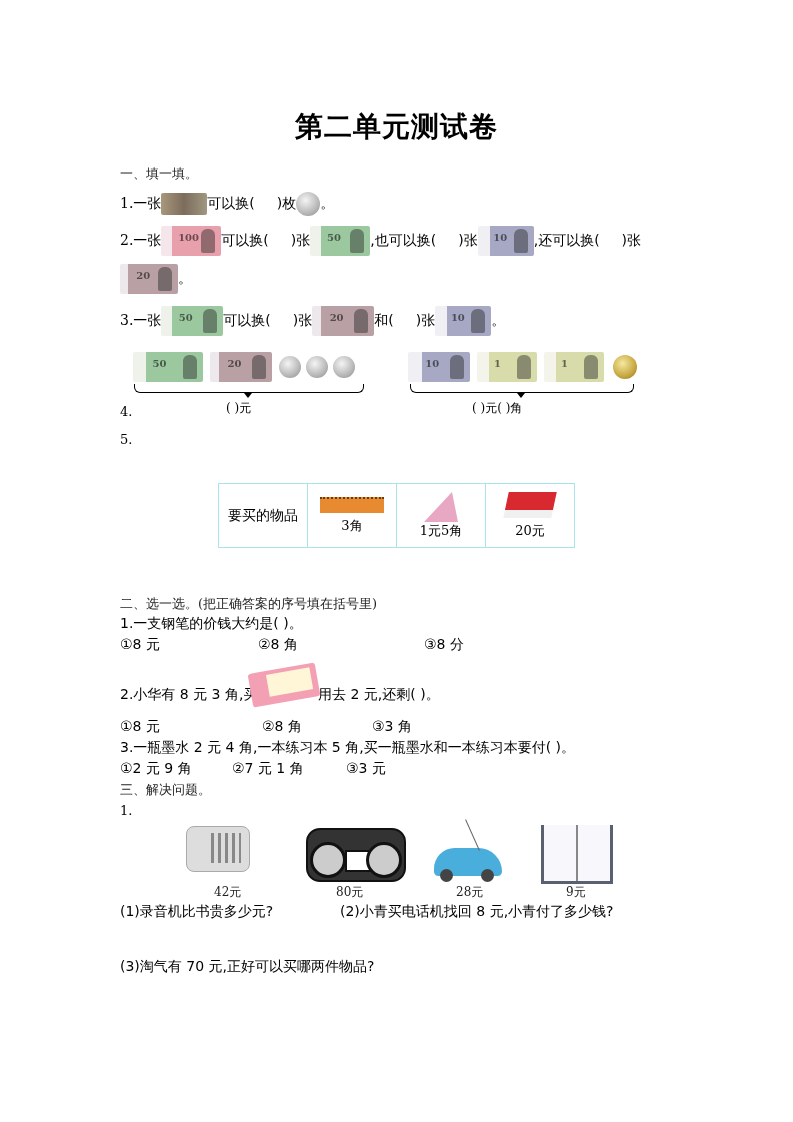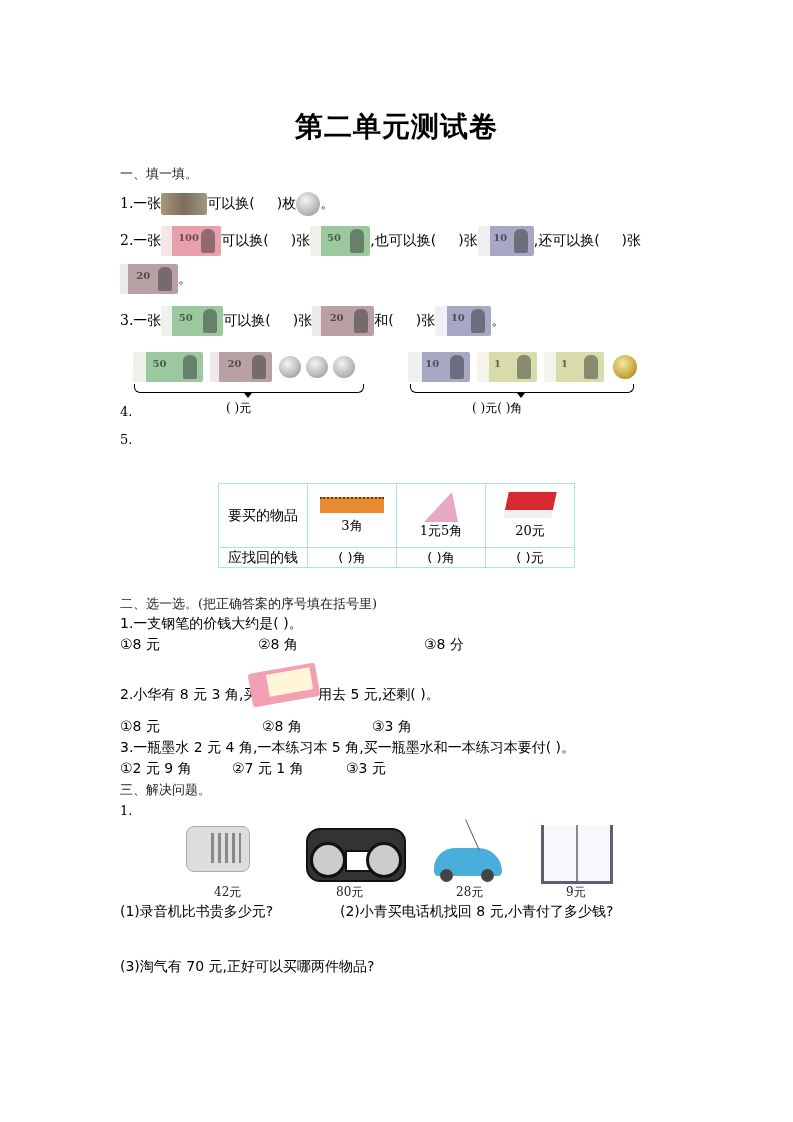--- a/index.html
+++ b/index.html
@@ -85,42 +85,36 @@
 
 <div class="abs serif" style="left:120px;top:432px;font-size:13px;">5.</div>
 <table class="buy">
   <tbody>
       <tr style="height:64px;">
     <td style="width:88px;font-size:14px;">要买的物品</td>
     <td style="width:88px;"><div class="ruler"></div><span class="serif">3角</span></td>
     <td style="width:88px;"><div class="triangle"></div><span class="serif">1元5角</span></td>
     <td style="width:88px;"><div class="redbook"></div><span class="serif">20元</span></td>
   </tr>
-  <tr style="height:20px;">
-    <td style="font-size:14px;">应找回的钱</td>
-    <td>(      )角</td>
-    <td>(      )角</td>
-    <td>(      )元</td>
-  </tr>
 </tbody>
   </table>
 
 <div class="abs sec" style="left:120px;top:595px;">二、选一选。(把正确答案的序号填在括号里)</div>
 <div class="abs line" style="left:120px;top:615px;">1.一支钢笔的价钱大约是(       )。</div>
 <div class="abs line" style="left:120px;top:636px;">①8 元</div>
 <div class="abs line" style="left:258px;top:636px;">②8 角</div>
 <div class="abs line" style="left:408px;top:636px;margin-left:16px;">③8 分</div>
 
 <div class="abs line" style="left:120px;top:686px;">
   <span>2.小华有 8 元 3 角,买</span>
 </div>
 <div class="abs" style="left:250px;top:668px;width:68px;height:34px;background:#f4a0b4;transform:rotate(-10deg);border-radius:3px;">
   <div style="position:absolute;left:18px;top:4px;width:44px;height:22px;background:#fff6d8;"></div>
 </div>
-<div class="abs line" style="left:318px;top:686px;">用去 5 元,还剩(       )。</div>
+<div class="abs line" style="left:318px;top:686px;">用去 2 元,还剩(       )。</div>
 <div class="abs line" style="left:120px;top:718px;">①8 元</div>
 <div class="abs line" style="left:262px;top:718px;">②8 角</div>
 <div class="abs line" style="left:372px;top:718px;">③3 角</div>
 
 <div class="abs line" style="left:120px;top:739px;">3.一瓶墨水 2 元 4 角,一本练习本 5 角,买一瓶墨水和一本练习本要付(       )。</div>
 <div class="abs line" style="left:120px;top:760px;">①2 元 9 角</div>
 <div class="abs line" style="left:232px;top:760px;">②7 元 1 角</div>
 <div class="abs line" style="left:346px;top:760px;">③3 元</div>
 
 <div class="abs sec" style="left:120px;top:781px;">三、解决问题。</div>

